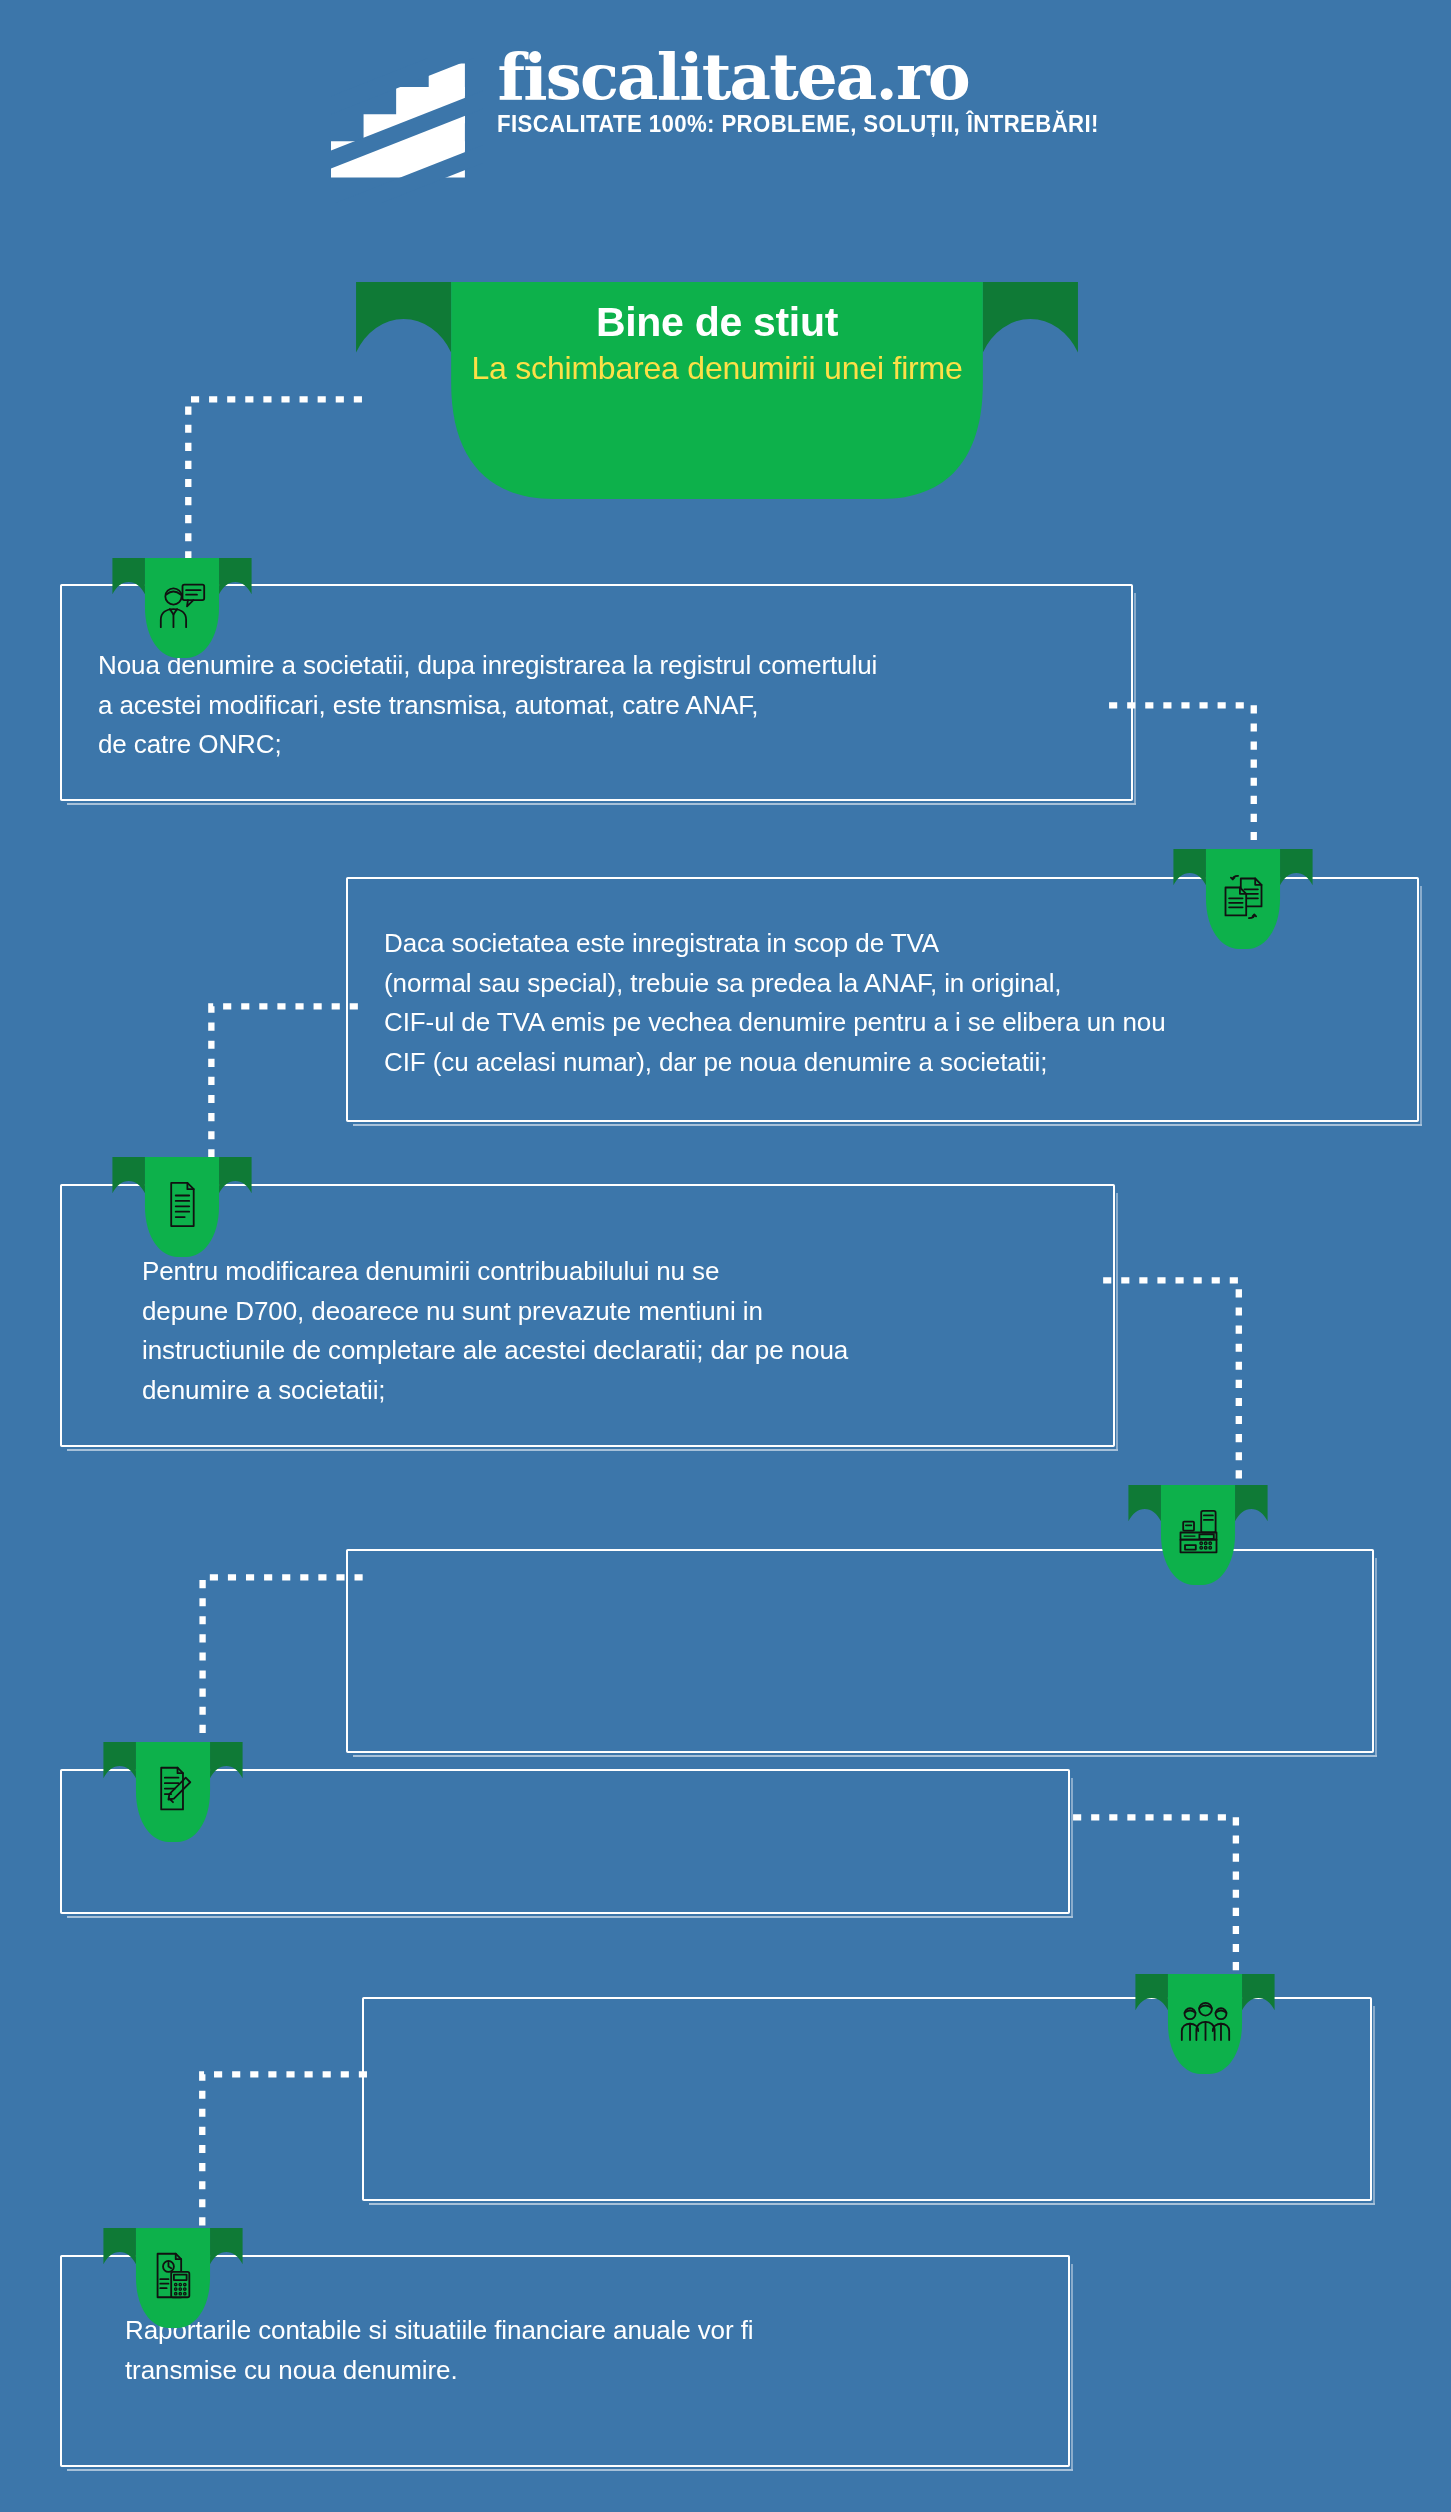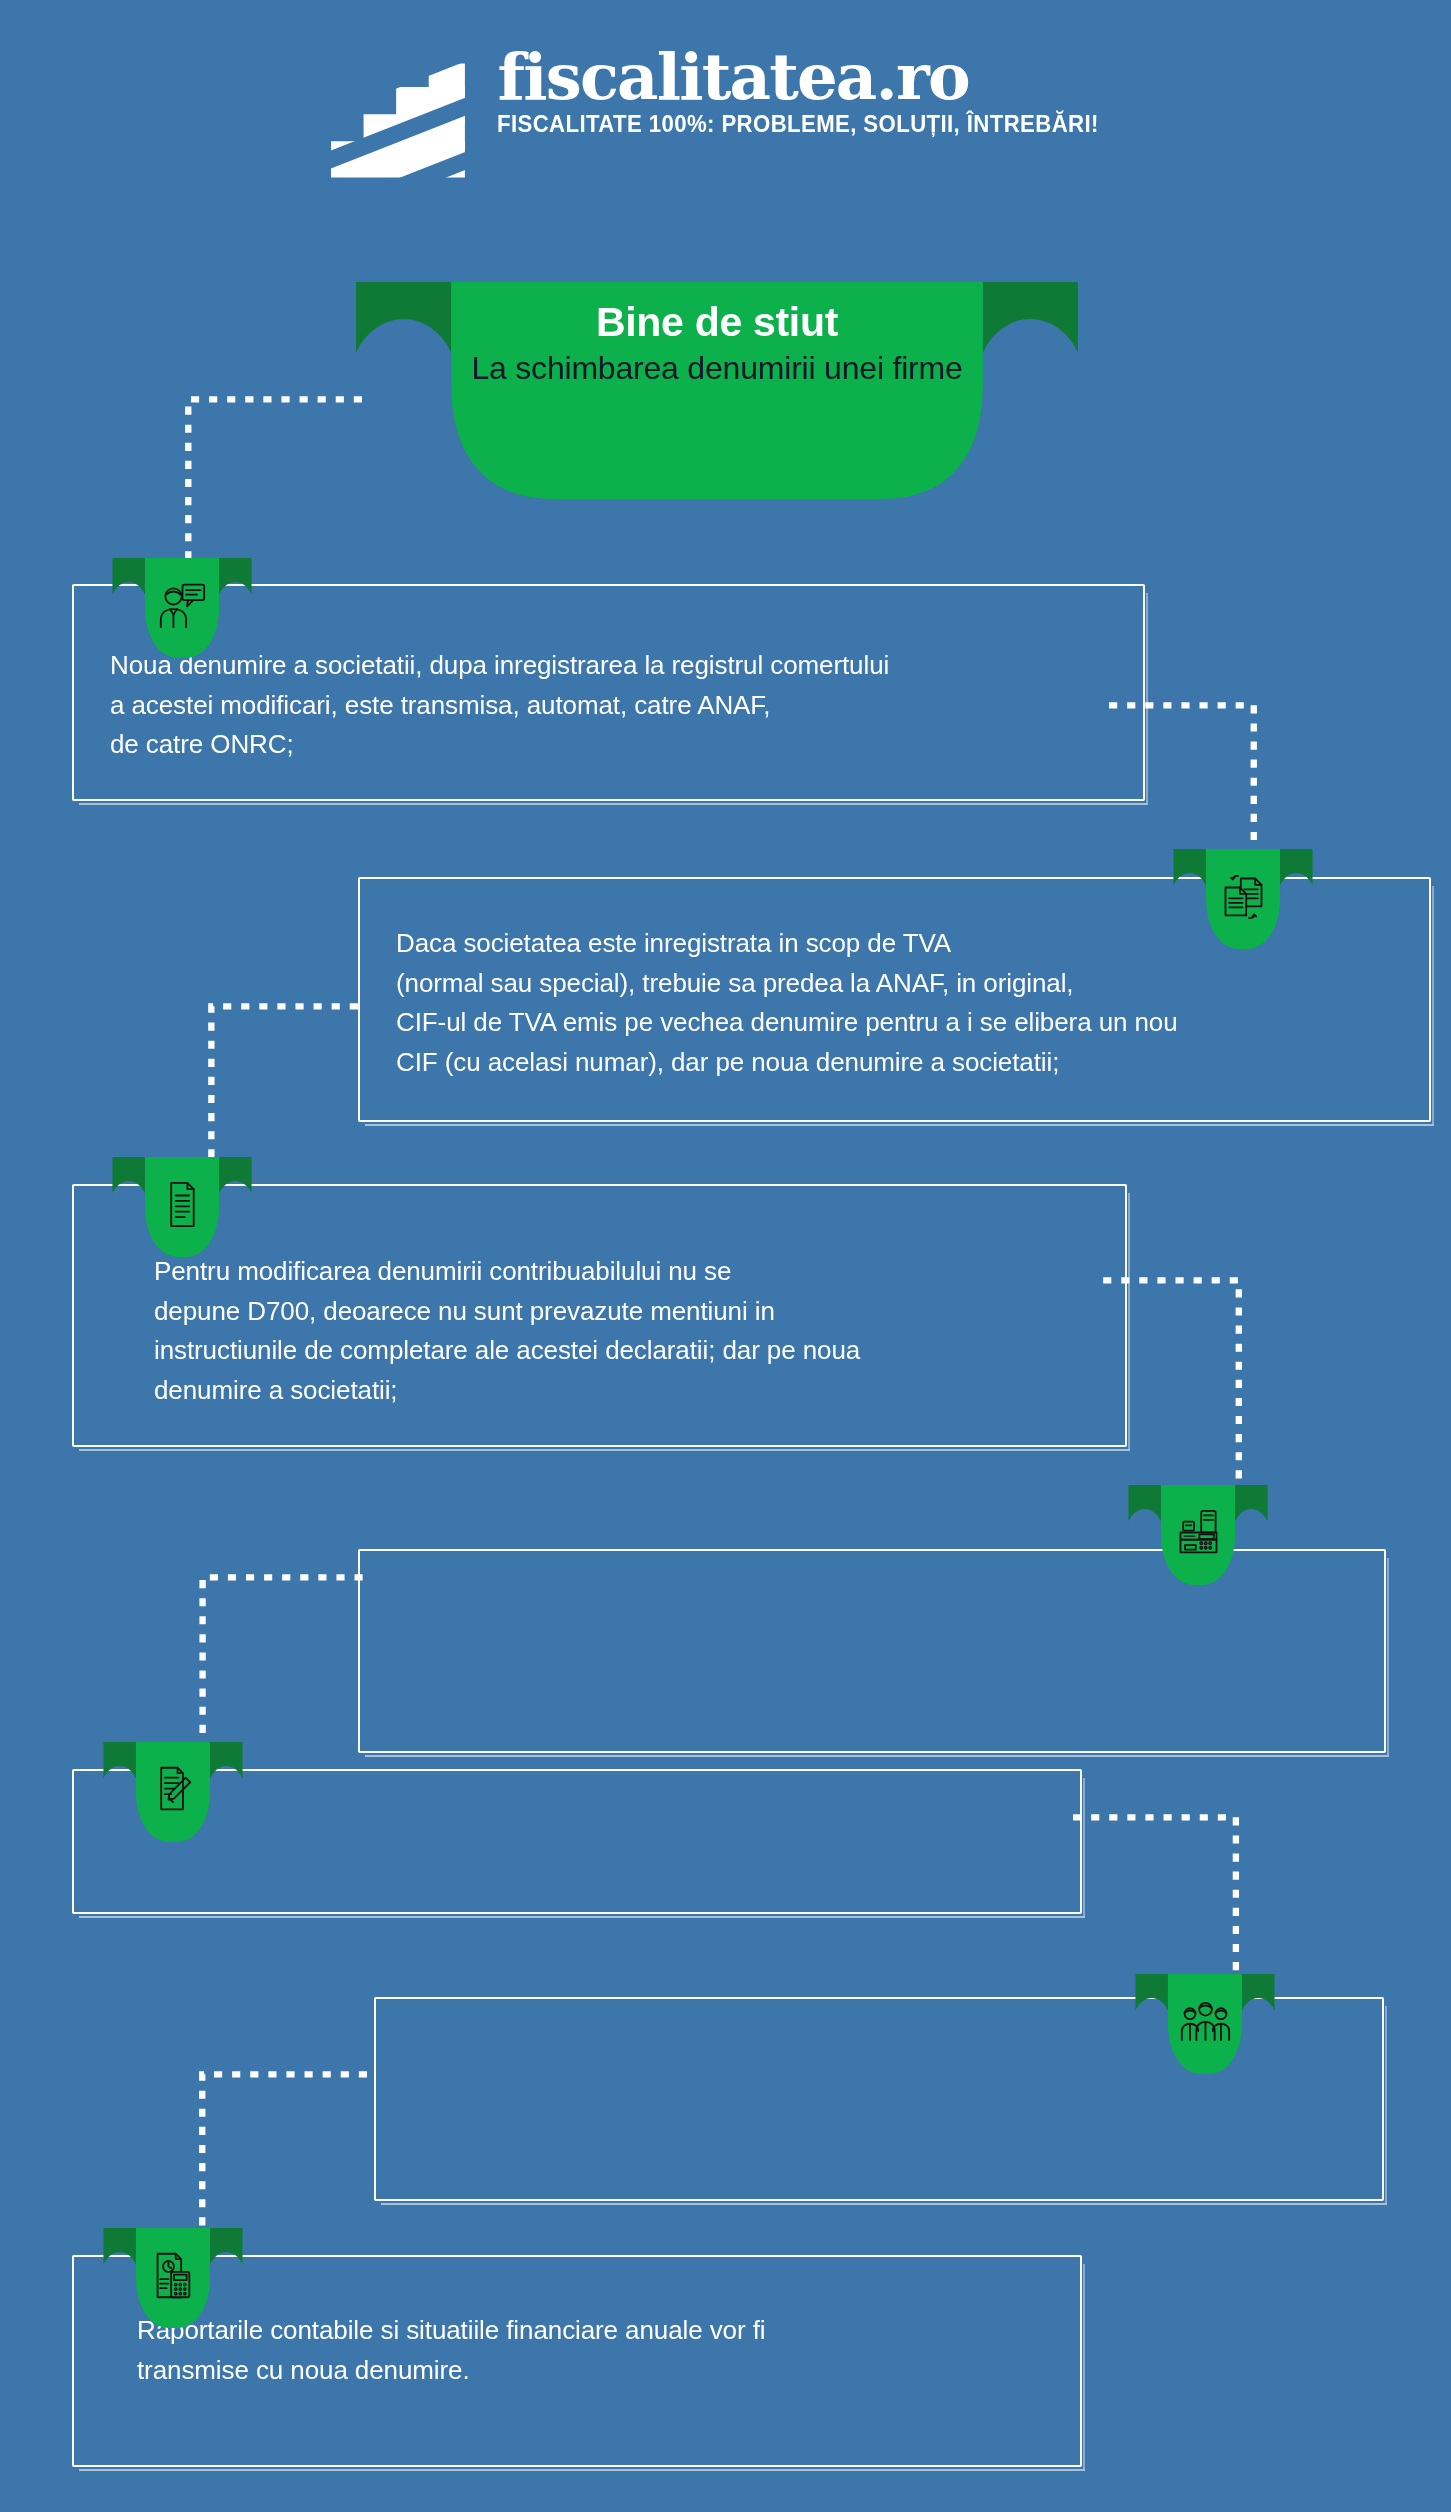--- a/index.html
+++ b/index.html
@@ -56,29 +56,29 @@
   }
   #banner-title {
     font-family:"Liberation Sans", sans-serif;
     font-weight:700; font-size:41px; line-height:1.08;
     color:#ffffff; letter-spacing:-0.3px;
   }
   #banner-subtitle {
     margin-top:5.4px;
     font-family:"Liberation Sans", sans-serif;
     font-weight:400; font-size:32px; line-height:1.17;
-    color:#0f172a; letter-spacing:-0.2px;
+    color:#fde047; letter-spacing:-0.2px;
   }
 
   
   .conn { position:absolute; z-index:1; }
   .conn svg { display:block; overflow:visible; }
 
   
-  .card { position:absolute; z-index:2;margin-left:12px; }
+  .card { position:absolute; z-index:2; }
   .card-box {
     position:absolute; left:0; top:0; width:100%; height:100%;
   }
   .card-border {
     position:absolute; inset:0;
     border:2.7px solid #ffffff;
     border-radius:1.8px;
   }
   
   .card-border::after {

